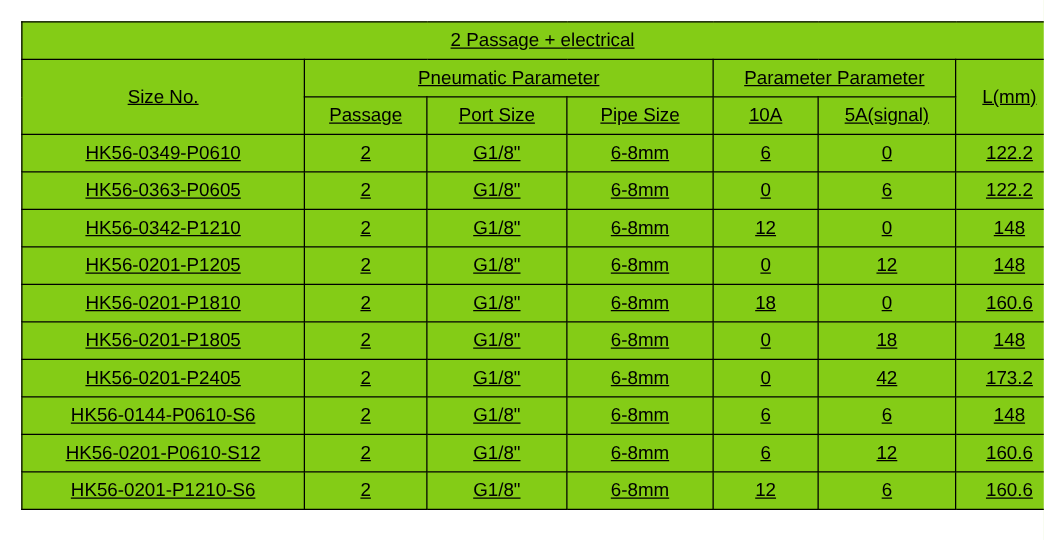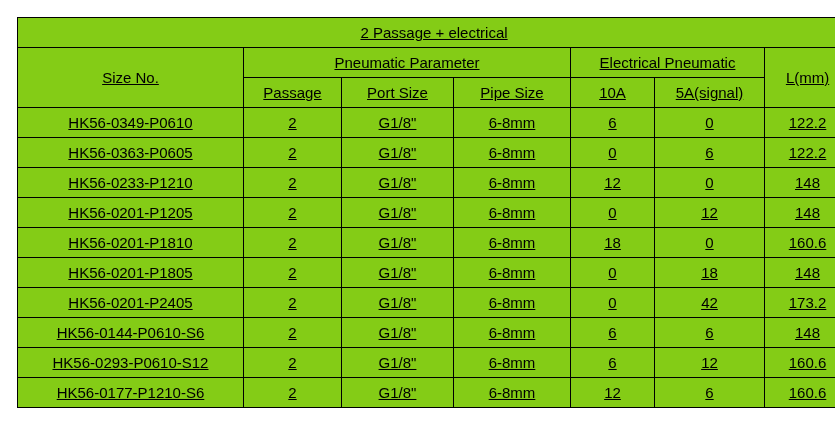--- a/index.html
+++ b/index.html
@@ -68,21 +68,21 @@
     <col class="a5-col">
     <col class="l-col">
   </colgroup>
   <thead>
     <tr>
       <th class="title-cell" colspan="7">2 Passage + electrical</th>
     </tr>
     <tr>
       <th class="group-head" rowspan="2">Size No.</th>
       <th class="group-head" colspan="3">Pneumatic Parameter</th>
-      <th class="group-head" colspan="2">Electrical Pneumatic</th>
+      <th class="group-head" colspan="2">Parameter Parameter</th>
       <th class="group-head" rowspan="2">L(mm)</th>
     </tr>
     <tr>
       <th class="sub-head">Passage</th>
       <th class="sub-head">Port Size</th>
       <th class="sub-head">Pipe Size</th>
       <th class="sub-head">10A</th>
       <th class="sub-head">5A(signal)</th>
     </tr>
   </thead>
@@ -99,21 +99,21 @@
       <tr class="data-row">
         <td>HK56-0363-P0605</td>
         <td>2</td>
         <td>G1/8"</td>
         <td>6-8mm</td>
         <td>0</td>
         <td>6</td>
         <td>122.2</td>
       </tr>
       <tr class="data-row">
-        <td>HK56-0233-P1210</td>
+        <td>HK56-0342-P1210</td>
         <td>2</td>
         <td>G1/8"</td>
         <td>6-8mm</td>
         <td>12</td>
         <td>0</td>
         <td>148</td>
       </tr>
       <tr class="data-row">
         <td>HK56-0201-P1205</td>
         <td>2</td>
@@ -153,30 +153,30 @@
       <tr class="data-row">
         <td>HK56-0144-P0610-S6</td>
         <td>2</td>
         <td>G1/8"</td>
         <td>6-8mm</td>
         <td>6</td>
         <td>6</td>
         <td>148</td>
       </tr>
       <tr class="data-row">
-        <td>HK56-0293-P0610-S12</td>
+        <td>HK56-0201-P0610-S12</td>
         <td>2</td>
         <td>G1/8"</td>
         <td>6-8mm</td>
         <td>6</td>
         <td>12</td>
         <td>160.6</td>
       </tr>
       <tr class="data-row">
-        <td>HK56-0177-P1210-S6</td>
+        <td>HK56-0201-P1210-S6</td>
         <td>2</td>
         <td>G1/8"</td>
         <td>6-8mm</td>
         <td>12</td>
         <td>6</td>
         <td>160.6</td>
       </tr>
     </tbody>
 </table>
 

